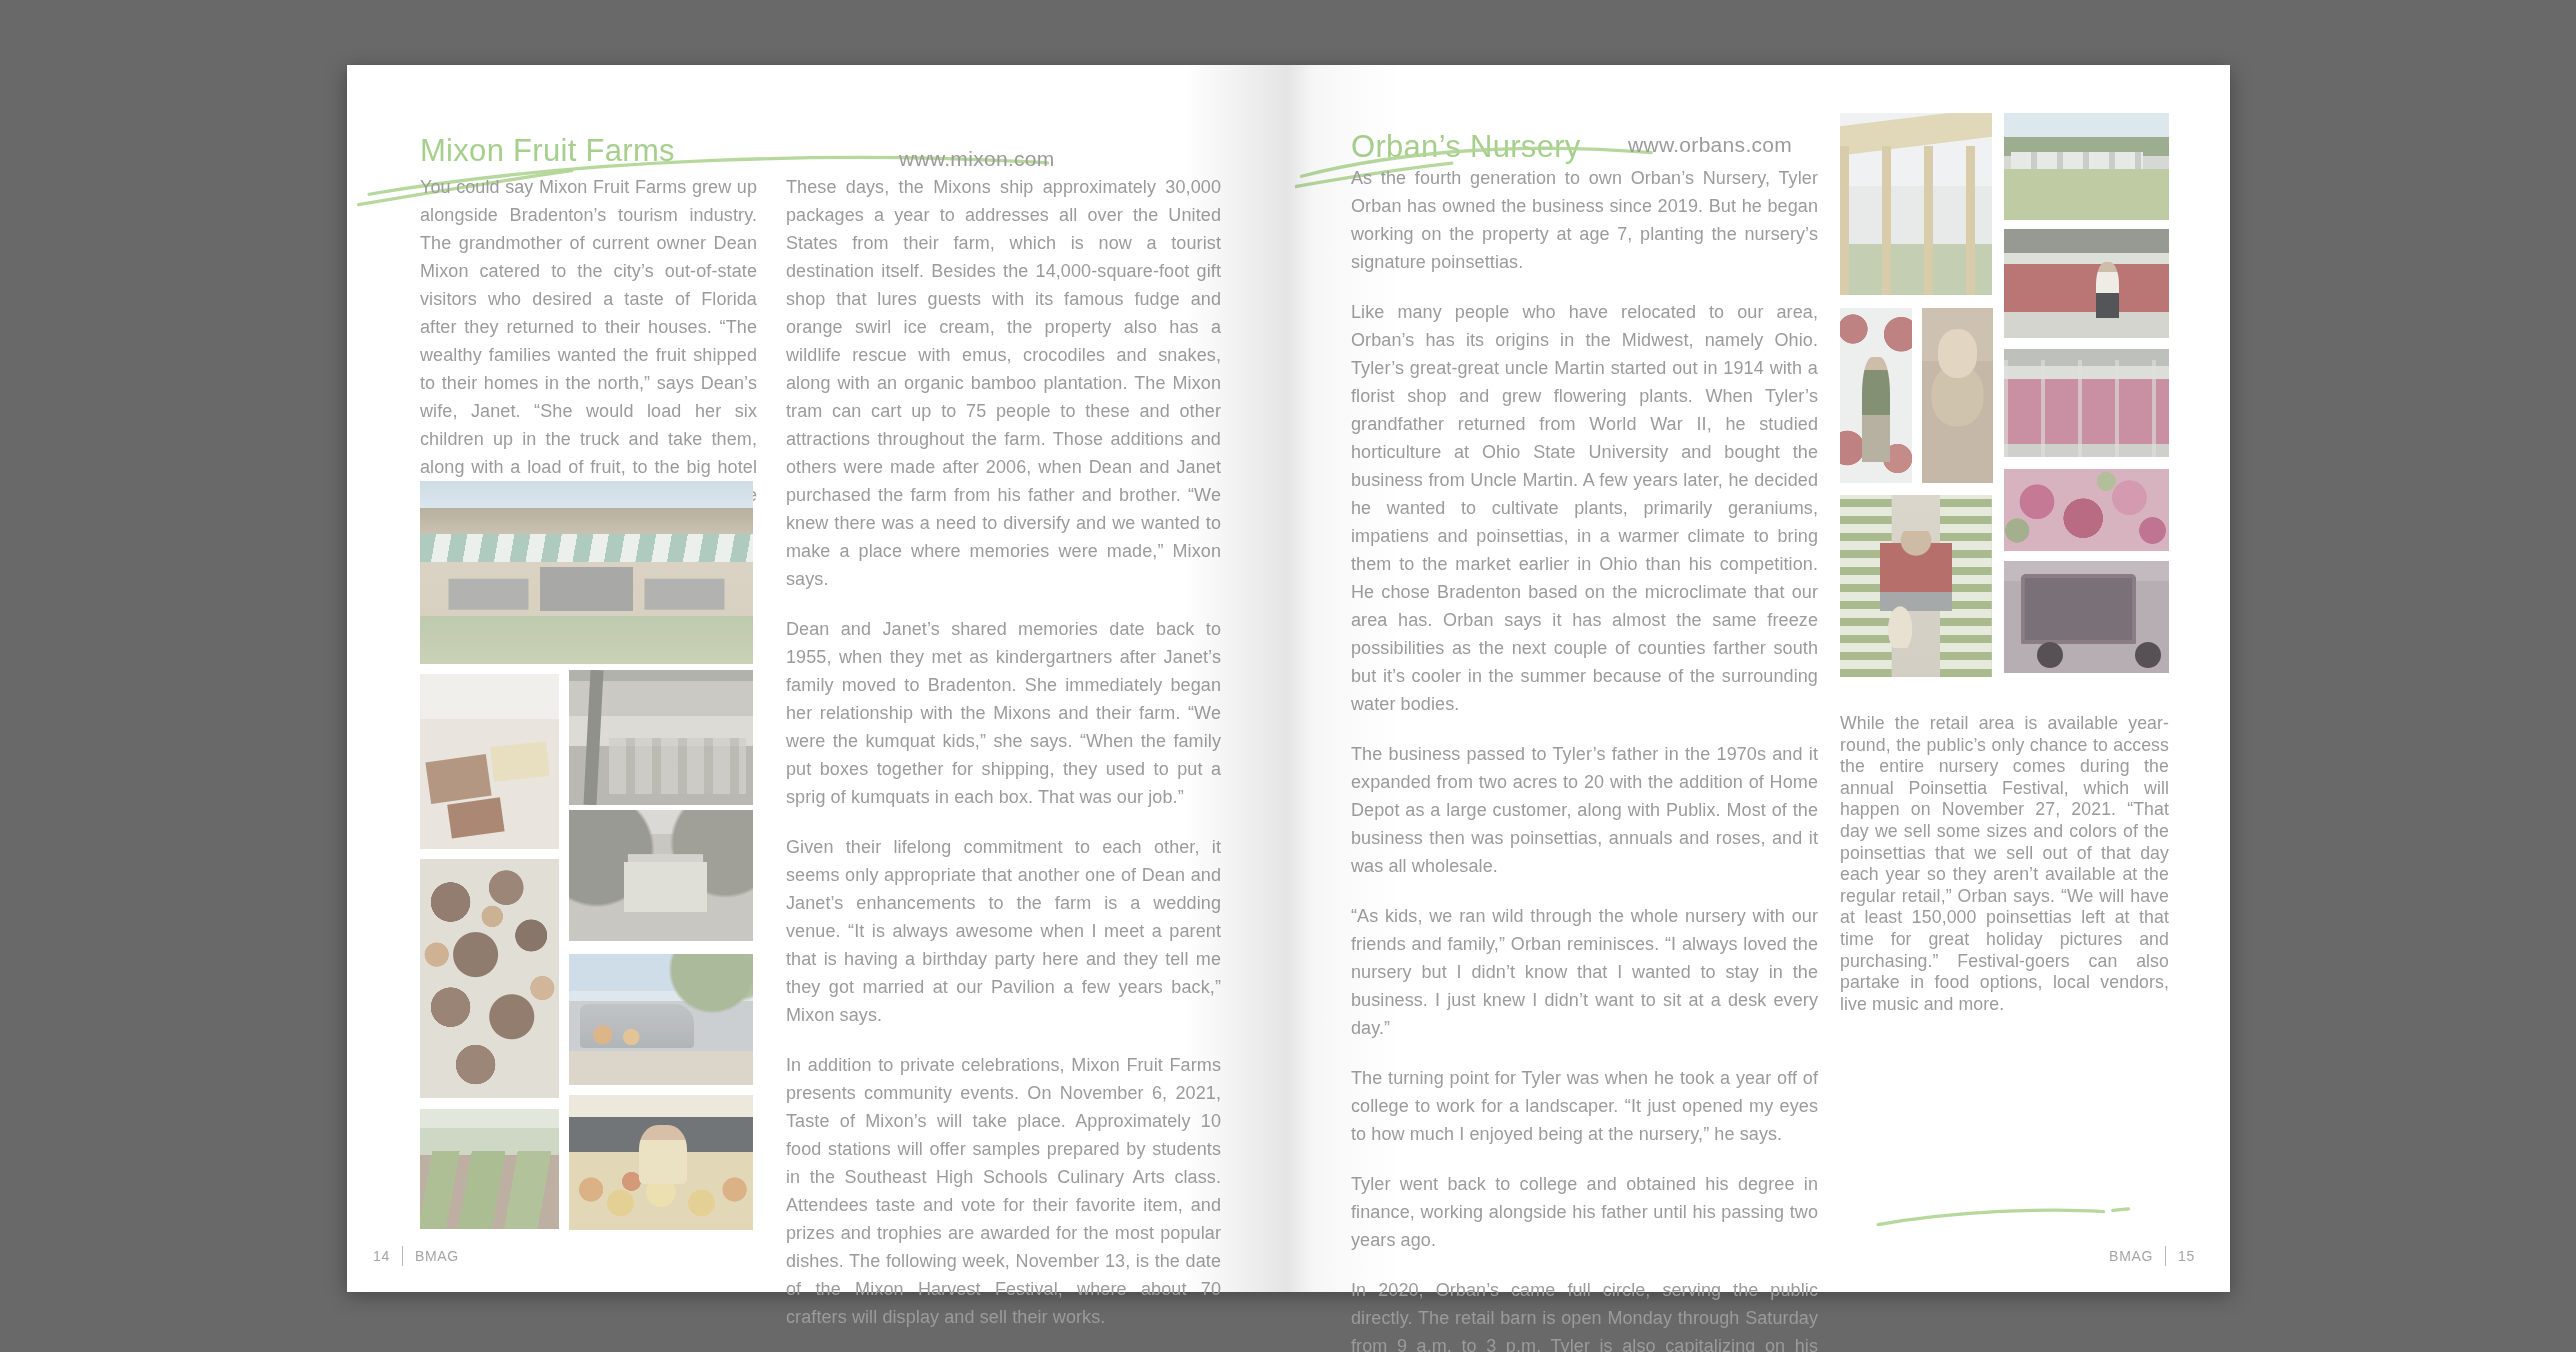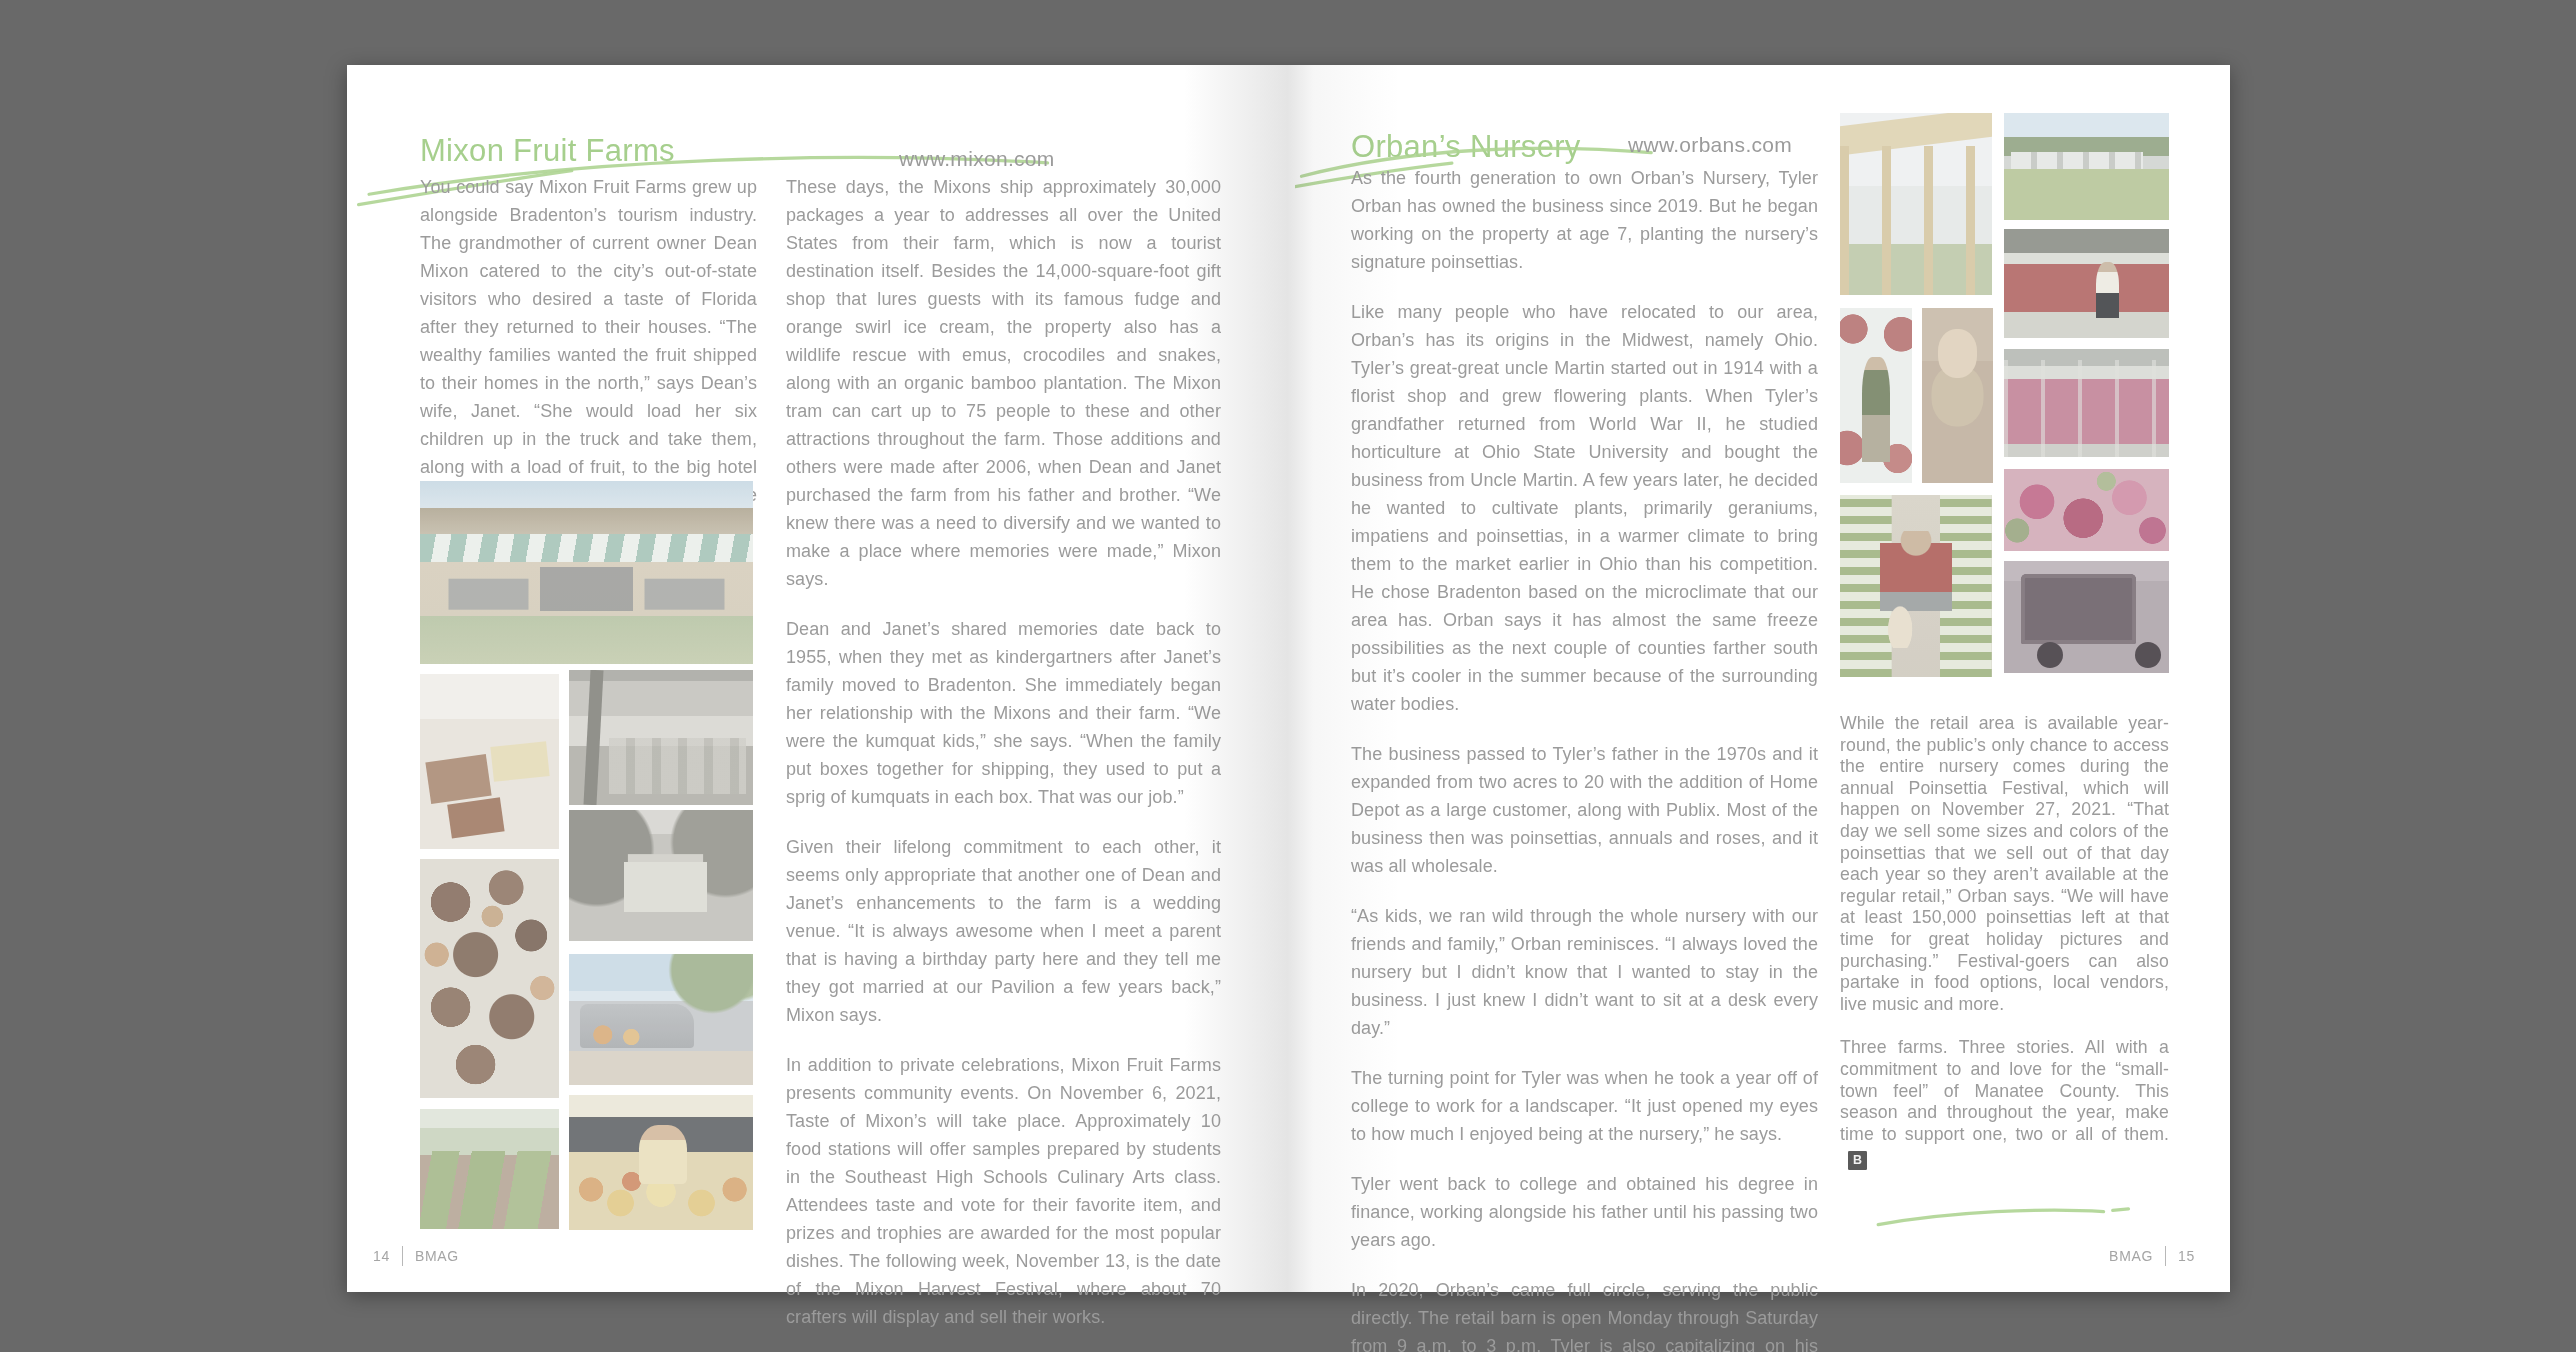--- a/index.html
+++ b/index.html
@@ -253,21 +253,20 @@
     <div class="photo" id="ph-poinsettia-man" title="Grower in white shirt standing among red poinsettias"></div>
     <div class="photo" id="ph-greenshirt" title="Man in green shirt with hanging poinsettia baskets"></div>
     <div class="photo" id="ph-sepia" title="Sepia portrait of a man in a Florida shirt"></div>
     <div class="photo" id="ph-poinsettia-rows" title="Rows of red poinsettias under the greenhouse"></div>
     <div class="photo" id="ph-poinsettia-closeup" title="Close-up of pink poinsettia blooms"></div>
     <div class="photo" id="ph-dogman" title="Tyler Orban kneeling with his dog among seedling rows"></div>
     <div class="photo" id="ph-truck" title="Historic Orban's Flowers delivery truck"></div>
 
     <div class="col col2">
       <p>While the retail area is available year-round, the public’s only chance to access the entire nursery comes during the annual Poinsettia Festival, which will happen on November 27, 2021. “That day we sell some sizes and colors of the poinsettias that we sell out of that day each year so they aren’t available at the regular retail,” Orban says. “We will have at least 150,000 poinsettias left at that time for great holiday pictures and purchasing.” Festival-goers can also partake in food options, local vendors, live music and more.</p>
-      <p><span>Three farms. Three stories. All with a commitment to and love for the “small-town feel” of Manatee County. This season and throughout the year, make time to support one, two or all of them.</span><span class="endmark">B</span></p>
     </div>
 
     <svg class="swoosh swoosh-bottom" width="262" height="29" viewBox="0 0 400 44">
       <path d="M 8 36 C 120 16, 260 10, 352 16"></path>
       <path d="M 366 14 L 390 12"></path>
     </svg>
 
     <div class="footer">
       <span>BMAG</span>
       <span class="bar"></span>

